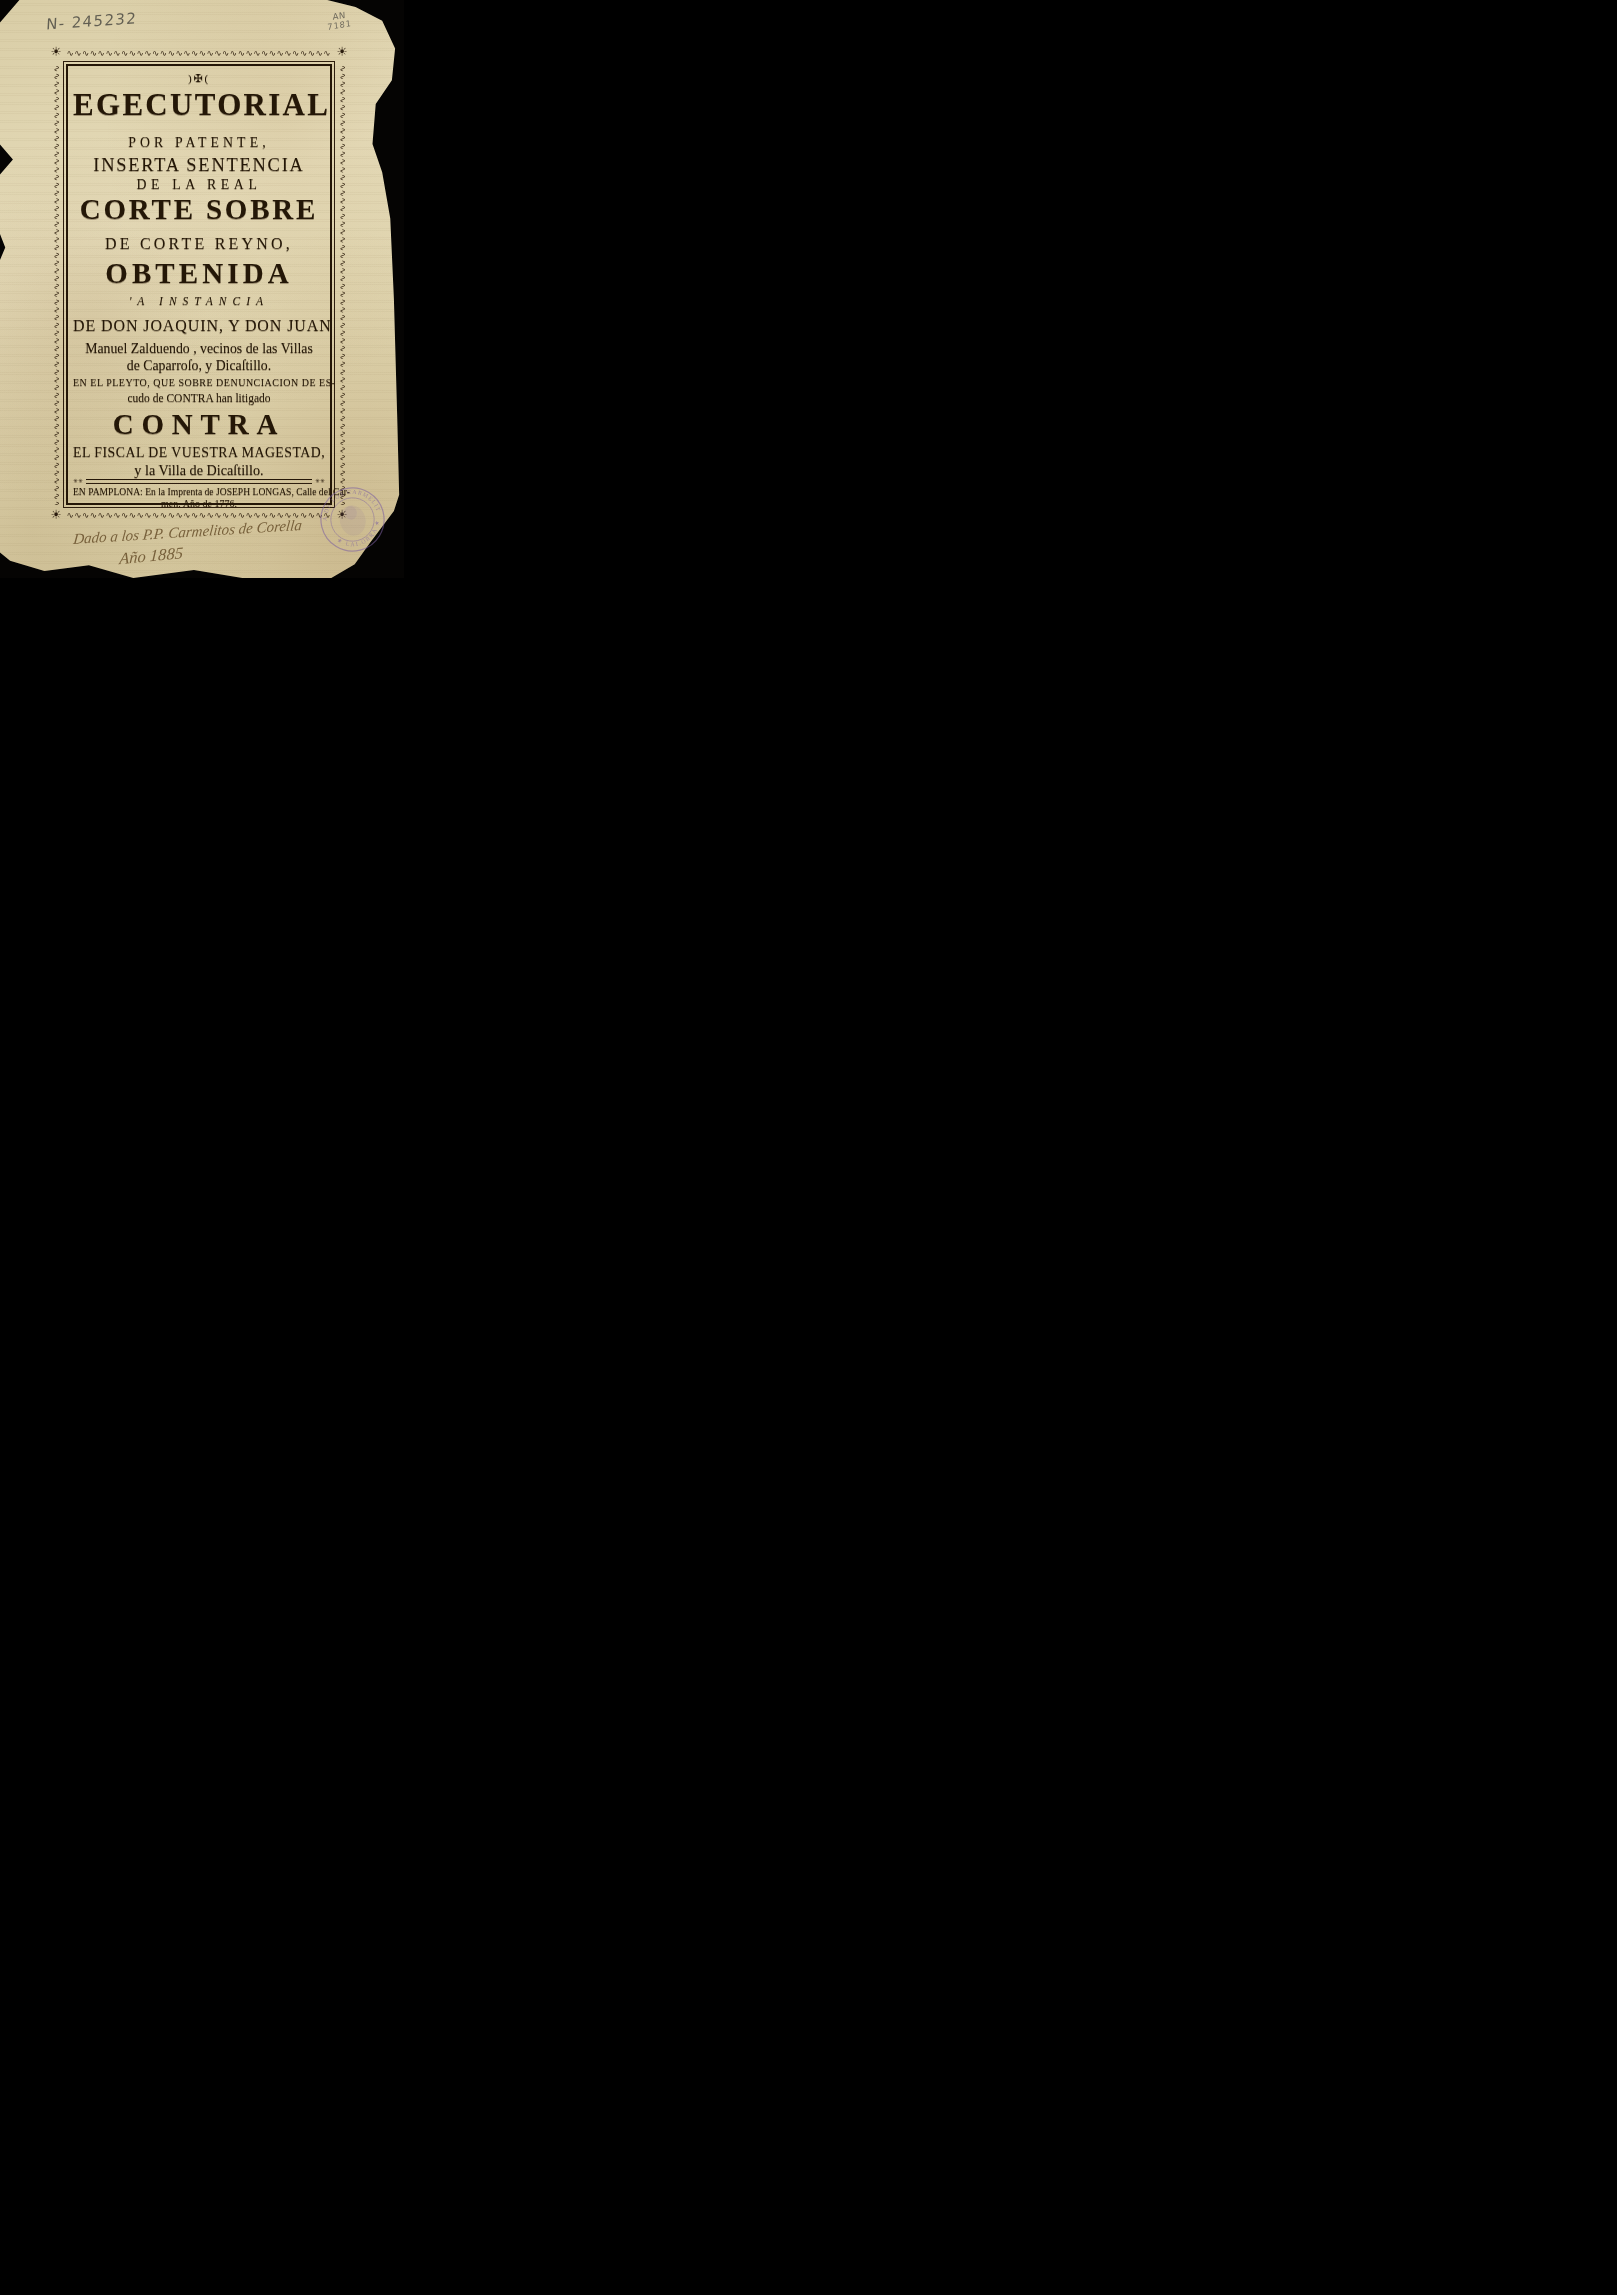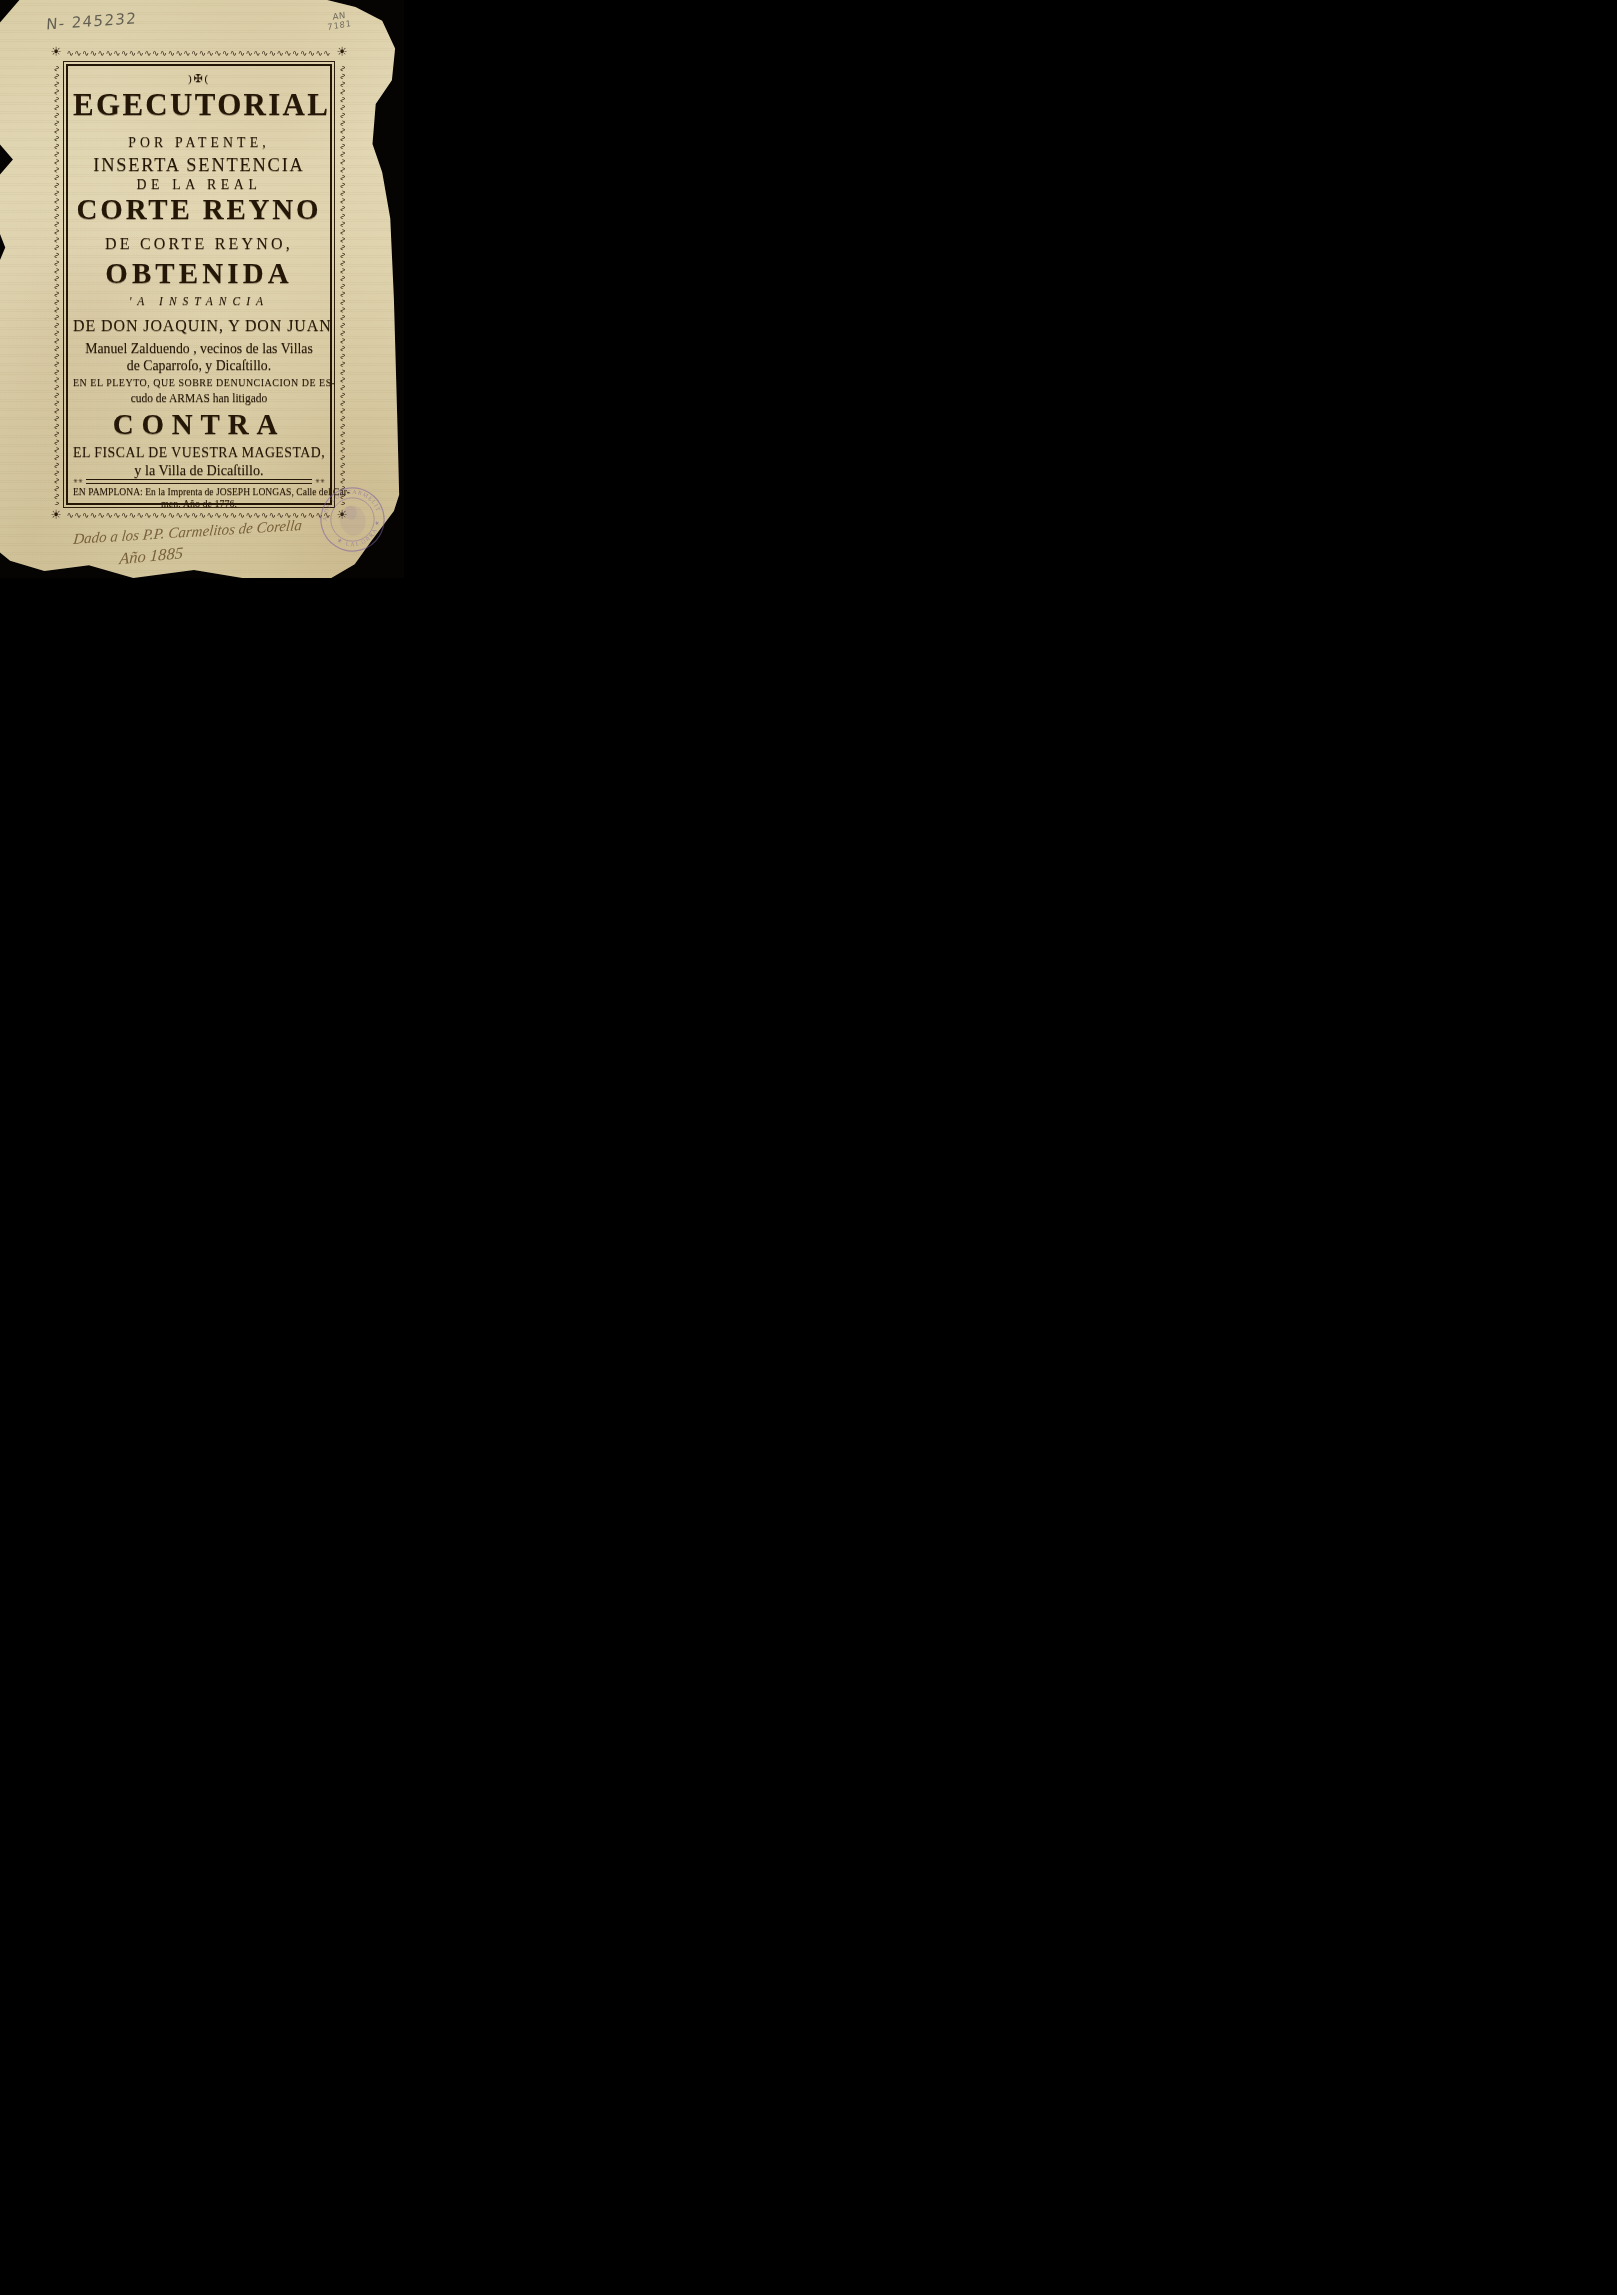--- a/index.html
+++ b/index.html
@@ -98,29 +98,29 @@
 
     <div class="rule-outer"></div>
     <div class="rule-inner"></div>
 
     <div class="content">
       <div class="line l-cross">)✠(</div>
       <div class="line l-egec">EGECUTORIAL</div>
       <div class="line l-porpat">POR PATENTE,</div>
       <div class="line l-inserta">INSERTA SENTENCIA</div>
       <div class="line l-real">DE LA REAL</div>
-      <div class="line l-corte">CORTE REYNO</div>
+      <div class="line l-corte">CORTE SOBRE</div>
       <div class="line l-reyno">DE CORTE REYNO,</div>
       <div class="line l-obten">OBTENIDA</div>
       <div class="line l-instancia">'A INSTANCIA</div>
       <div class="line l-joaquin">DE DON JOAQUIN, Y DON JUAN</div>
       <div class="line l-manuel">Manuel Zalduendo , vecinos de las Villas</div>
       <div class="line l-capdic">de Caparroſo, y Dicaſtillo.</div>
       <div class="line l-pleyto">EN EL PLEYTO, QUE SOBRE DENUNCIACION DE ES-</div>
-      <div class="line l-cudo">cudo de ARMAS han litigado</div>
+      <div class="line l-cudo">cudo de CONTRA han litigado</div>
       <div class="line l-contra">CONTRA</div>
       <div class="line l-fiscal">EL FISCAL DE VUESTRA MAGESTAD,</div>
       <div class="line l-villa">y la Villa de Dicaſtillo.</div>
 
       <div class="divider">
         <span class="div-orn">✳✳</span>
         <span class="div-rule"></span>
         <span class="div-orn">✳✳</span>
       </div>
 

